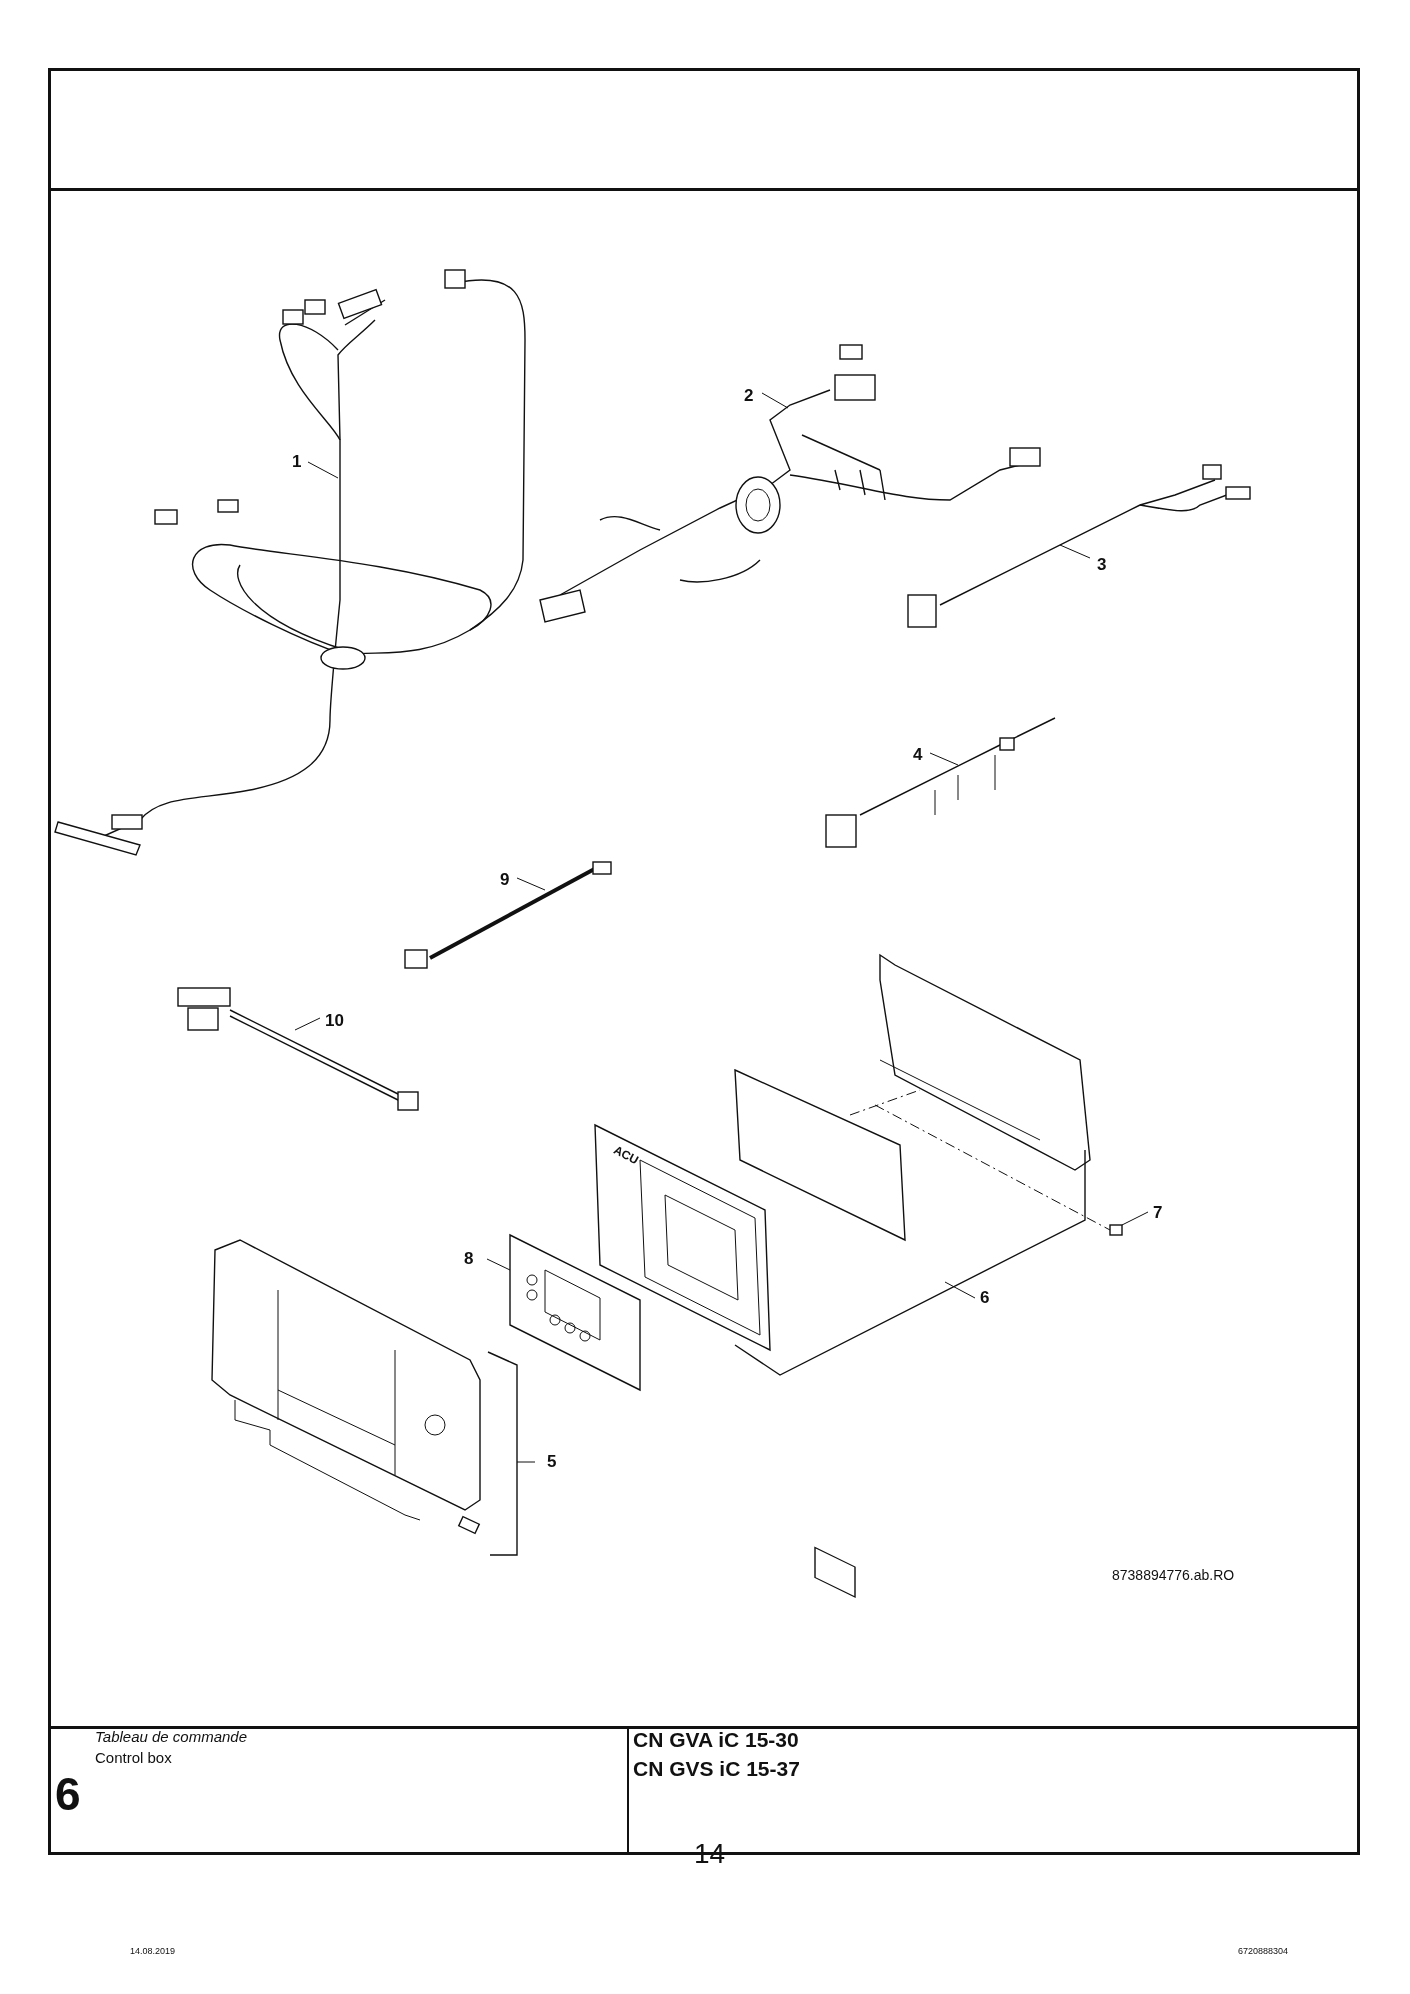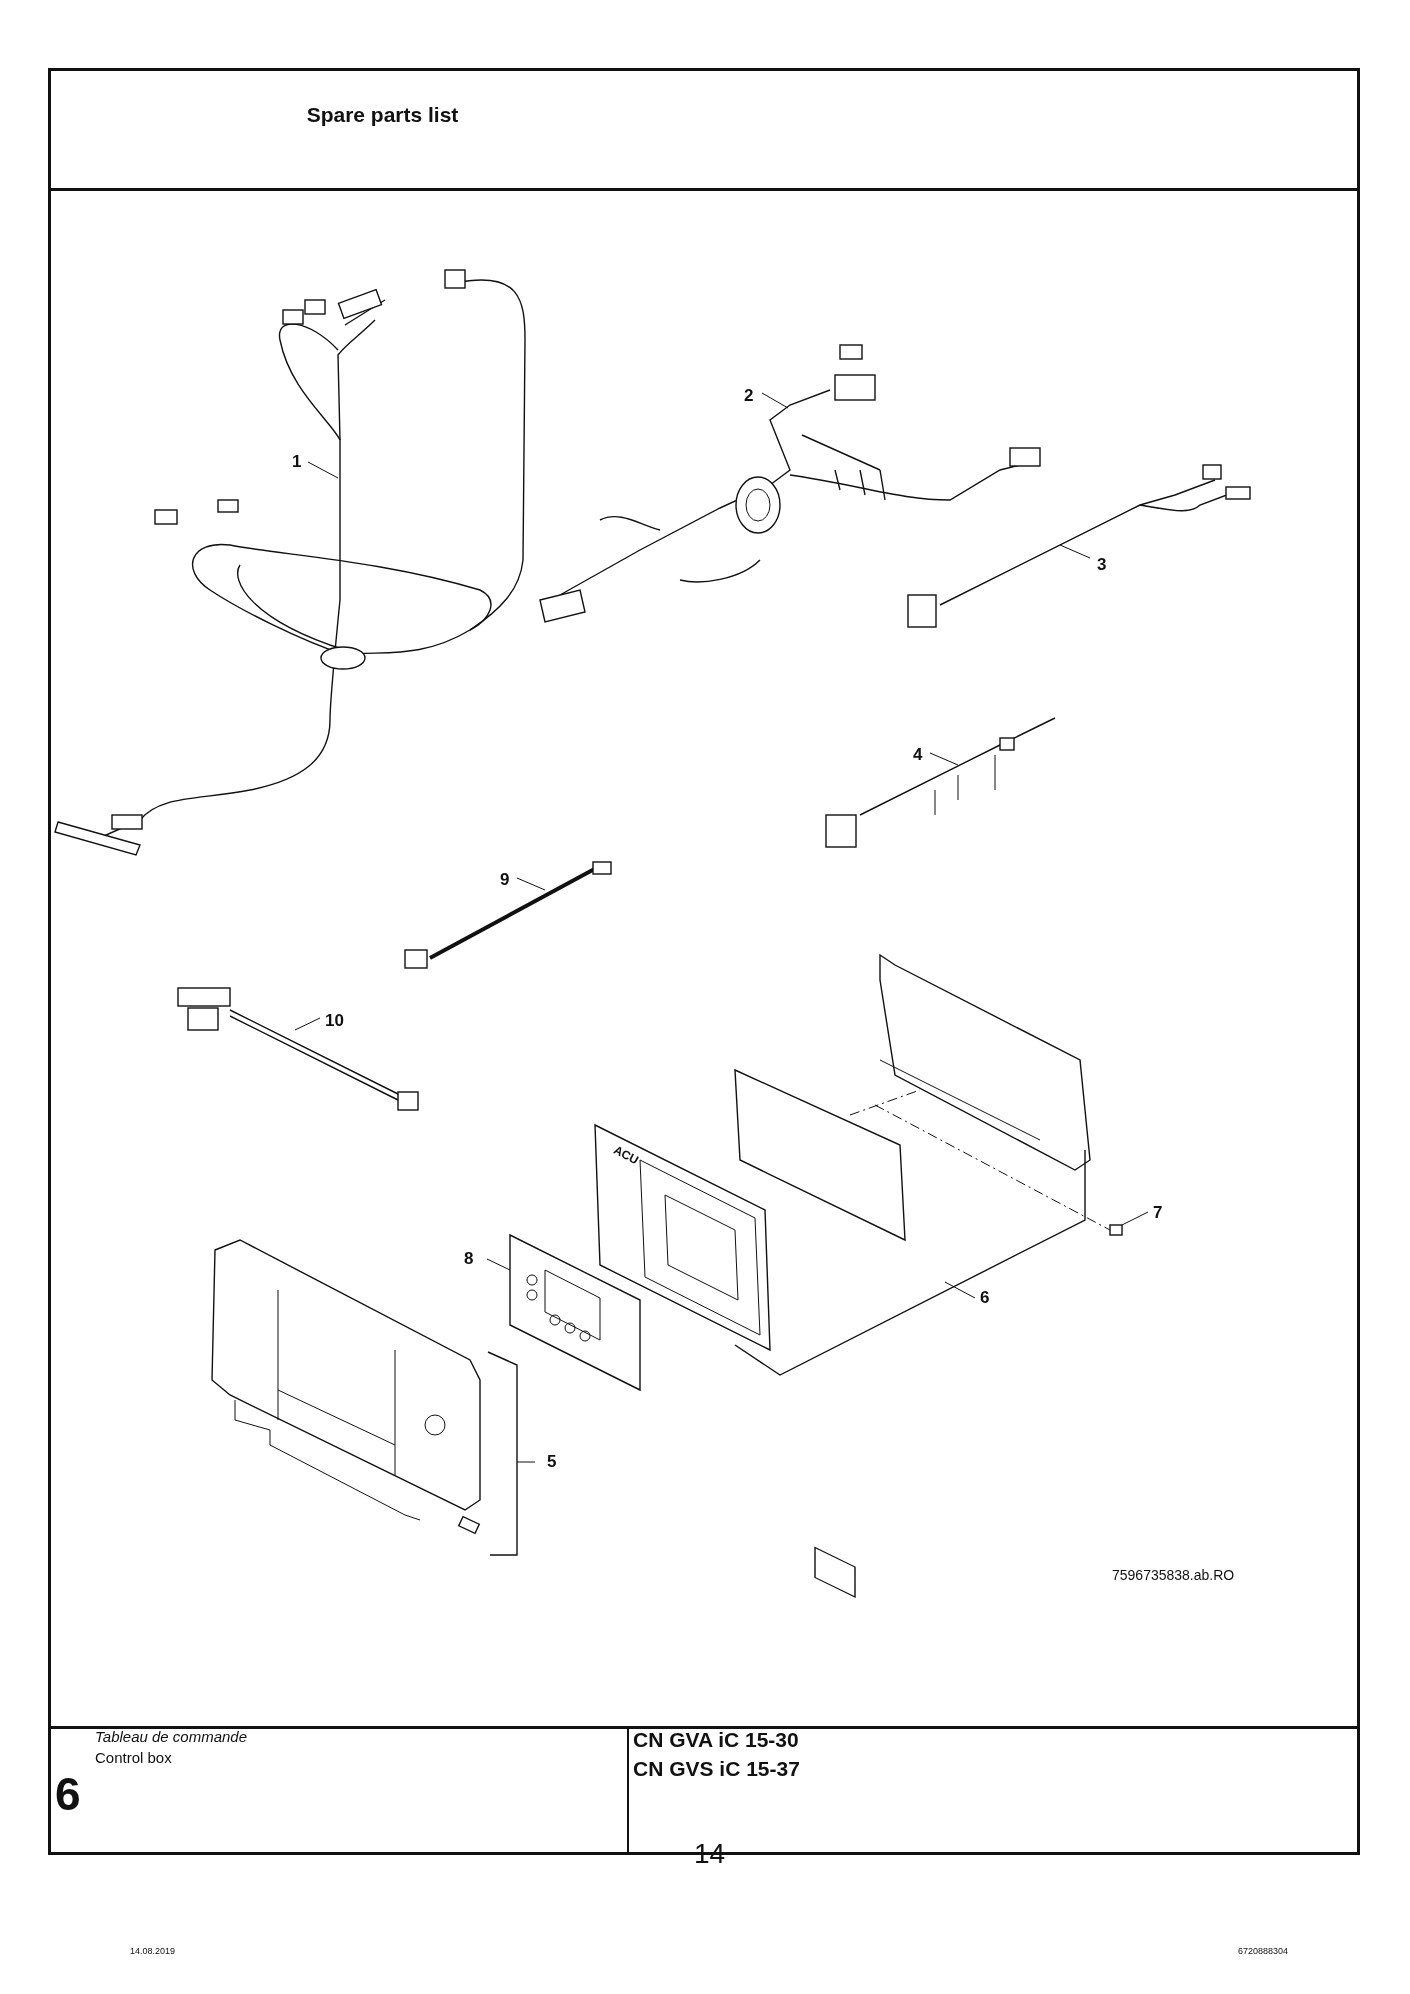--- a/index.html
+++ b/index.html
@@ -29,21 +29,20 @@
   .part { stroke:#111; fill:#fff; stroke-width:1.4; }
   .dash { stroke:#111; fill:none; stroke-width:1; stroke-dasharray:10 4 2 4; }
 </style>
 </head>
 <body>
 
 <div class="frame"></div>
 <div class="hdr-div"></div>
 
 <div class="title">
-  <div>Spare parts list</div>
 </div>
 
 <svg class="drawing" width="1410" height="1994">
 
   <g>
     <path class="ln" d="M338,350 C310,320 275,315 280,340 C290,390 330,420 340,440 L340,600 C335,650 330,700 330,720 C330,760 300,780 250,790 C200,800 160,795 140,820 L95,840"></path>
     <path class="ln" d="M340,440 L338,355 C345,345 360,335 375,320"></path>
     <path class="ln" d="M345,325 L385,300"></path>
     <rect class="part" x="340" y="296" width="40" height="16" transform="rotate(-20 360 304)"></rect>
     <rect class="part" x="283" y="310" width="20" height="14"></rect>
@@ -160,21 +159,21 @@
 <div class="callout" style="left:744px;top:386px;">2</div>
 <div class="callout" style="left:1097px;top:555px;">3</div>
 <div class="callout" style="left:913px;top:745px;">4</div>
 <div class="callout" style="left:547px;top:1452px;">5</div>
 <div class="callout" style="left:980px;top:1288px;">6</div>
 <div class="callout" style="left:1153px;top:1203px;">7</div>
 <div class="callout" style="left:464px;top:1249px;">8</div>
 <div class="callout" style="left:500px;top:870px;">9</div>
 <div class="callout" style="left:325px;top:1011px;">10</div>
 
-<div class="ref">7596735838.ab.RO</div>
+<div class="ref">8738894776.ab.RO</div>
 
 <div class="ftr-top"></div>
 <div class="ftr-mid"></div>
 
 <div class="sec-fr">Tableau de commande</div>
 <div class="sec-en">Control box</div>
 <div class="sec-num">6</div>
 
 <div class="model m1">CN GVA iC 15-30</div>
 <div class="model m2">CN GVS iC 15-37</div>

